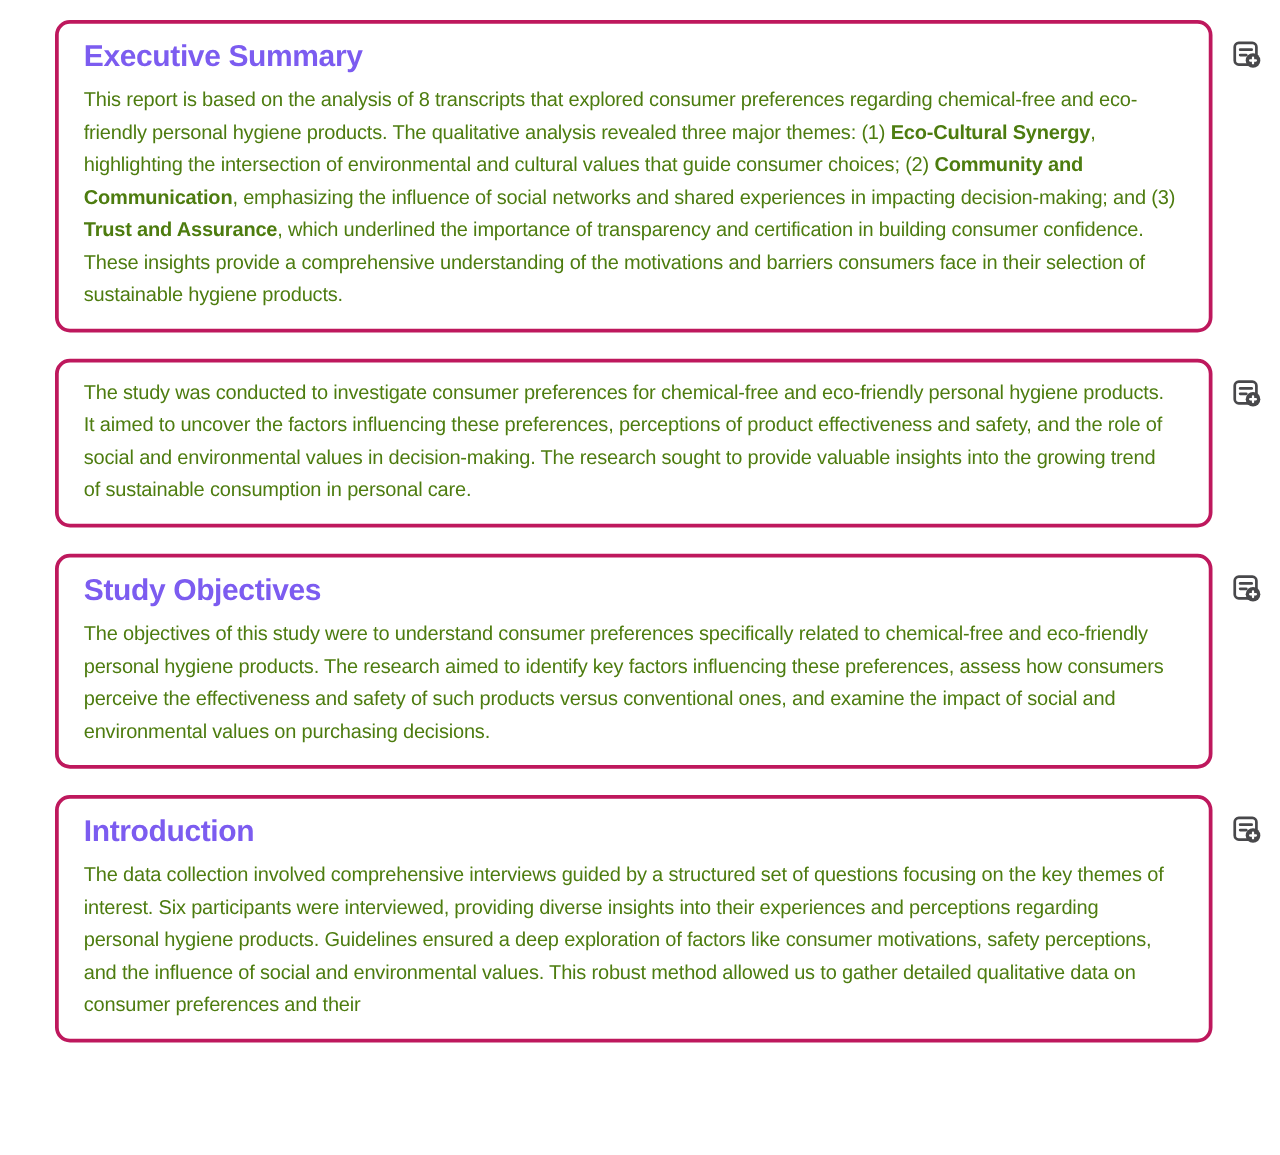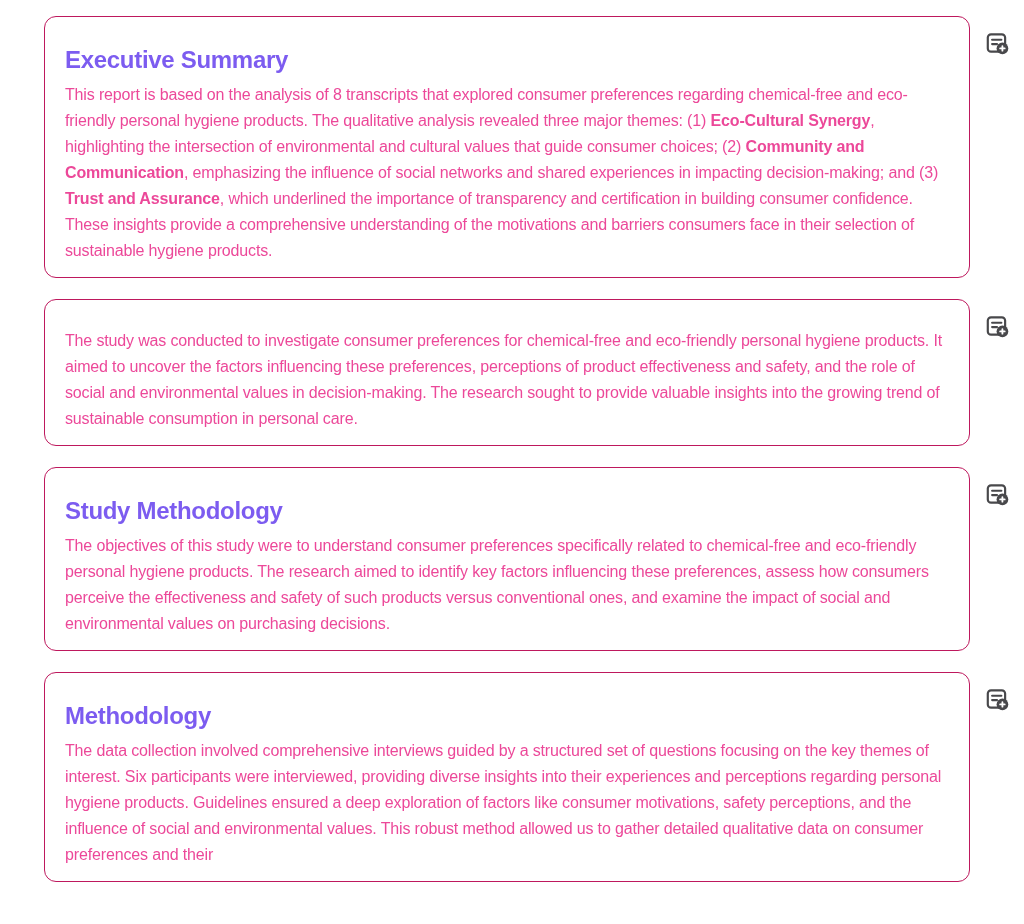--- a/index.html
+++ b/index.html
@@ -18,38 +18,38 @@
   .row {
     display: flex;
     align-items: flex-start;
     margin-bottom: 21px;
   }
   .row:last-child { margin-bottom: 0; }
   .card {
     box-sizing: border-box;
     width: 1004px;
     background: #ffffff;
-    border: 1px solid #be185d;
+    border: 3px solid #be185d;
     border-radius: 12px;
-    padding: 28px 26px 13px 20px;
+    padding: 12px 26px 13px 20px;
   }
   .card-title {
     margin: 0 0 7px 0;
     font-size: 24px;
     line-height: 30px;
     font-weight: 700;
     letter-spacing: -0.3px;
     color: #7c5cf0;
   }
   .card-body {
     margin: 0;
     font-size: 16px;
     line-height: 26px;
     letter-spacing: -0.15px;
-    color: #ec4899;
+    color: #4d7c0f;
   }
   .card-body b { font-weight: 700; }
   .icon-btn {
     flex: 0 0 auto;
     margin: 14px 0 0 14px;
     width: 26px;
     height: 26px;
     padding: 0;
     border: none;
     background: transparent;
@@ -92,37 +92,37 @@
         <path d="M7.5 9h8.5"></path>
         <path d="M7.5 13h4.5"></path>
         <circle cx="17" cy="17" r="5.4" fill="currentColor" stroke="none"></circle>
         <path d="M17 14.9v4.2 M14.9 17h4.2" stroke="#ffffff" stroke-width="1.7"></path>
       </svg>
     </button>
   </div>
 
   <div class="row">
     <section class="card">
-      <h2 class="card-title">Study Methodology</h2>
+      <h2 class="card-title">Study Objectives</h2>
       <p class="card-body">The objectives of this study were to understand consumer preferences specifically related to chemical-free and eco-friendly personal hygiene products. The research aimed to identify key factors influencing these preferences, assess how consumers perceive the effectiveness and safety of such products versus conventional ones, and examine the impact of social and environmental values on purchasing decisions.</p>
     </section>
     <button class="icon-btn">
       <svg viewBox="0 0 24 24" width="26" height="26" fill="none" stroke="currentColor" stroke-width="2" stroke-linecap="round" stroke-linejoin="round">
         <rect x="3.5" y="4" width="16" height="16" rx="3"></rect>
         <path d="M7.5 9h8.5"></path>
         <path d="M7.5 13h4.5"></path>
         <circle cx="17" cy="17" r="5.4" fill="currentColor" stroke="none"></circle>
         <path d="M17 14.9v4.2 M14.9 17h4.2" stroke="#ffffff" stroke-width="1.7"></path>
       </svg>
     </button>
   </div>
 
   <div class="row">
     <section class="card">
-      <h2 class="card-title">Methodology</h2>
+      <h2 class="card-title">Introduction</h2>
       <p class="card-body">The data collection involved comprehensive interviews guided by a structured set of questions focusing on the key themes of interest. Six participants were interviewed, providing diverse insights into their experiences and perceptions regarding personal hygiene products. Guidelines ensured a deep exploration of factors like consumer motivations, safety perceptions, and the influence of social and environmental values. This robust method allowed us to gather detailed qualitative data on consumer preferences and their</p>
     </section>
     <button class="icon-btn">
       <svg viewBox="0 0 24 24" width="26" height="26" fill="none" stroke="currentColor" stroke-width="2" stroke-linecap="round" stroke-linejoin="round">
         <rect x="3.5" y="4" width="16" height="16" rx="3"></rect>
         <path d="M7.5 9h8.5"></path>
         <path d="M7.5 13h4.5"></path>
         <circle cx="17" cy="17" r="5.4" fill="currentColor" stroke="none"></circle>
         <path d="M17 14.9v4.2 M14.9 17h4.2" stroke="#ffffff" stroke-width="1.7"></path>
       </svg>

